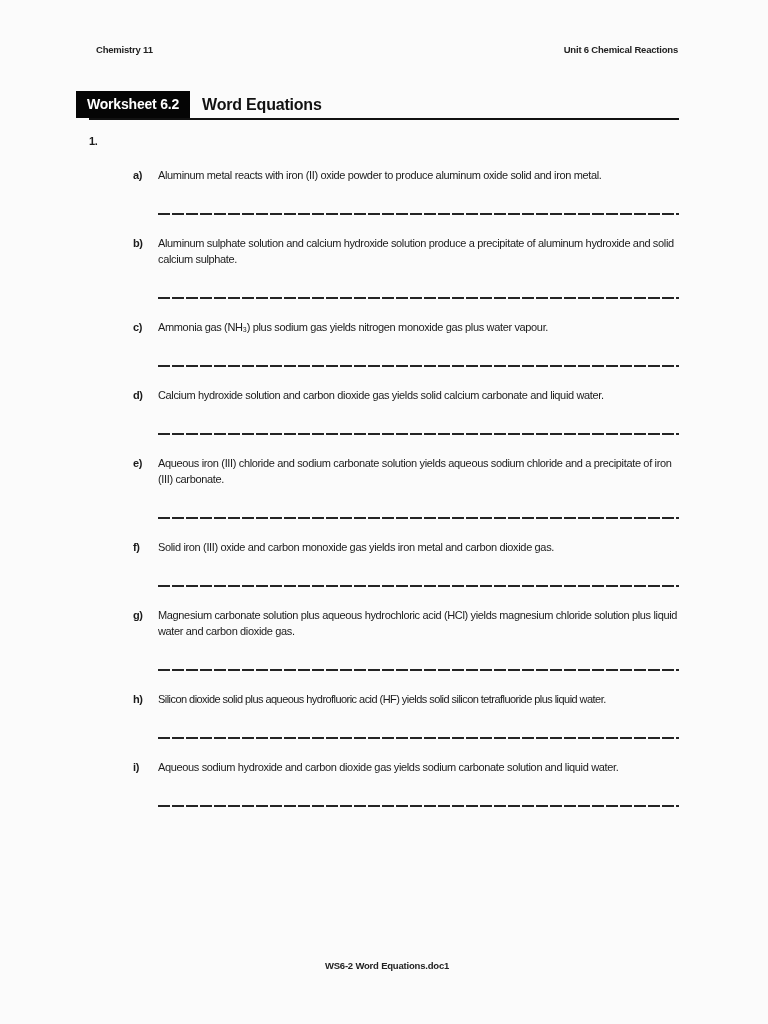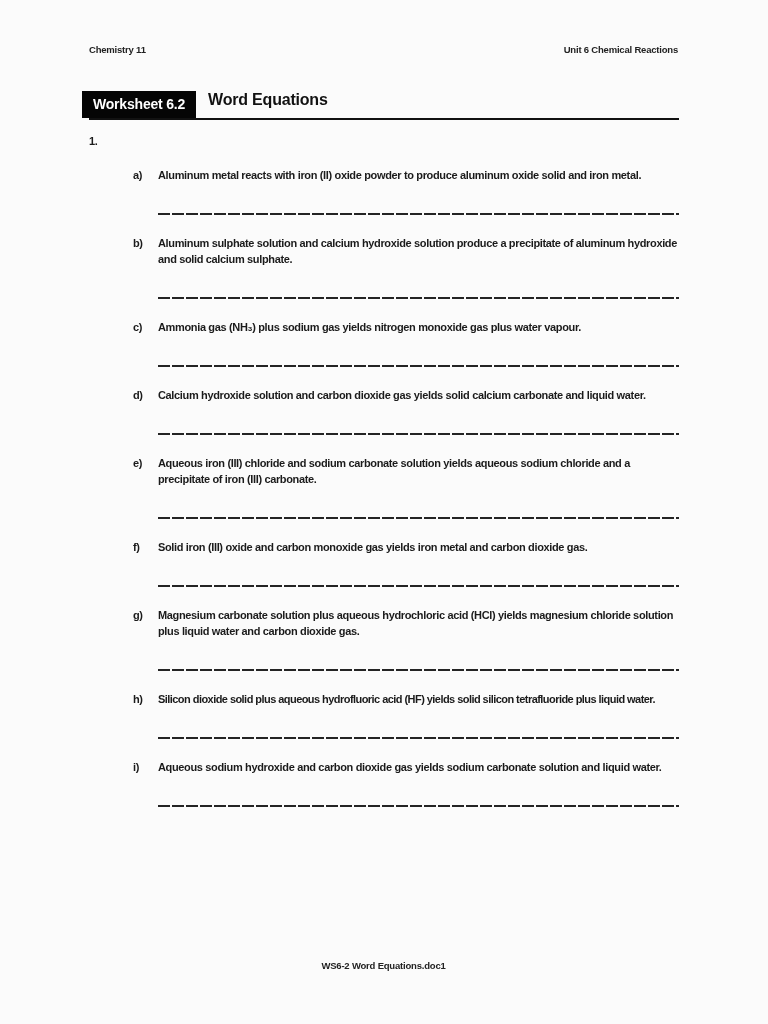--- a/index.html
+++ b/index.html
@@ -12,39 +12,39 @@
     margin: 0 auto;
     background: #fbfbfb;
     color: #1b1b1b;
     font-family: "Liberation Sans", "DejaVu Sans", sans-serif;
     overflow: hidden;
   }
 
   
   .running-head {
     position: absolute;
-    left: 89px;
+    left: 96px;
     right: 90px;
     display: flex;
     justify-content: space-between;
     font-size: 9.5px;
     font-weight: 700;
     letter-spacing: -0.2px;
     color: #222;
   }
   .header { top: 44px; }
   .footer { top: 960px; justify-content: center; }
 
   
   .title-row {
     position: absolute;
     top: 91px;
-    left: 82px;
+    left: 76px;
     display: flex;
-    align-items: flex-start;
+    align-items: center;
   }
   .badge {
     display: inline-block;
     background: #050505;
     color: #ffffff;
     font-size: 14px;
     font-weight: 700;
     letter-spacing: -0.2px;
     line-height: 17px;
     padding: 5px 11px;
@@ -91,21 +91,21 @@
     flex-shrink: 0;
     font-size: 11px;
     line-height: 16px;
     font-weight: 700;
     letter-spacing: -0.35px;
   }
   .item-body { flex: 1; min-width: 0; }
   .item-text {
     font-size: 11px;
     line-height: 16px;
-    font-weight: 700;
+    font-weight: 400;
     letter-spacing: -0.35px;
   }
   .item-text.tight { letter-spacing: -0.55px; }
   .answer-line {
     height: 2px;
     margin-top: 30px;
     margin-bottom: 20px;
     background: repeating-linear-gradient(90deg, #242424 0 12px, rgba(0,0,0,0) 12px 14px);
   }
 </style>

